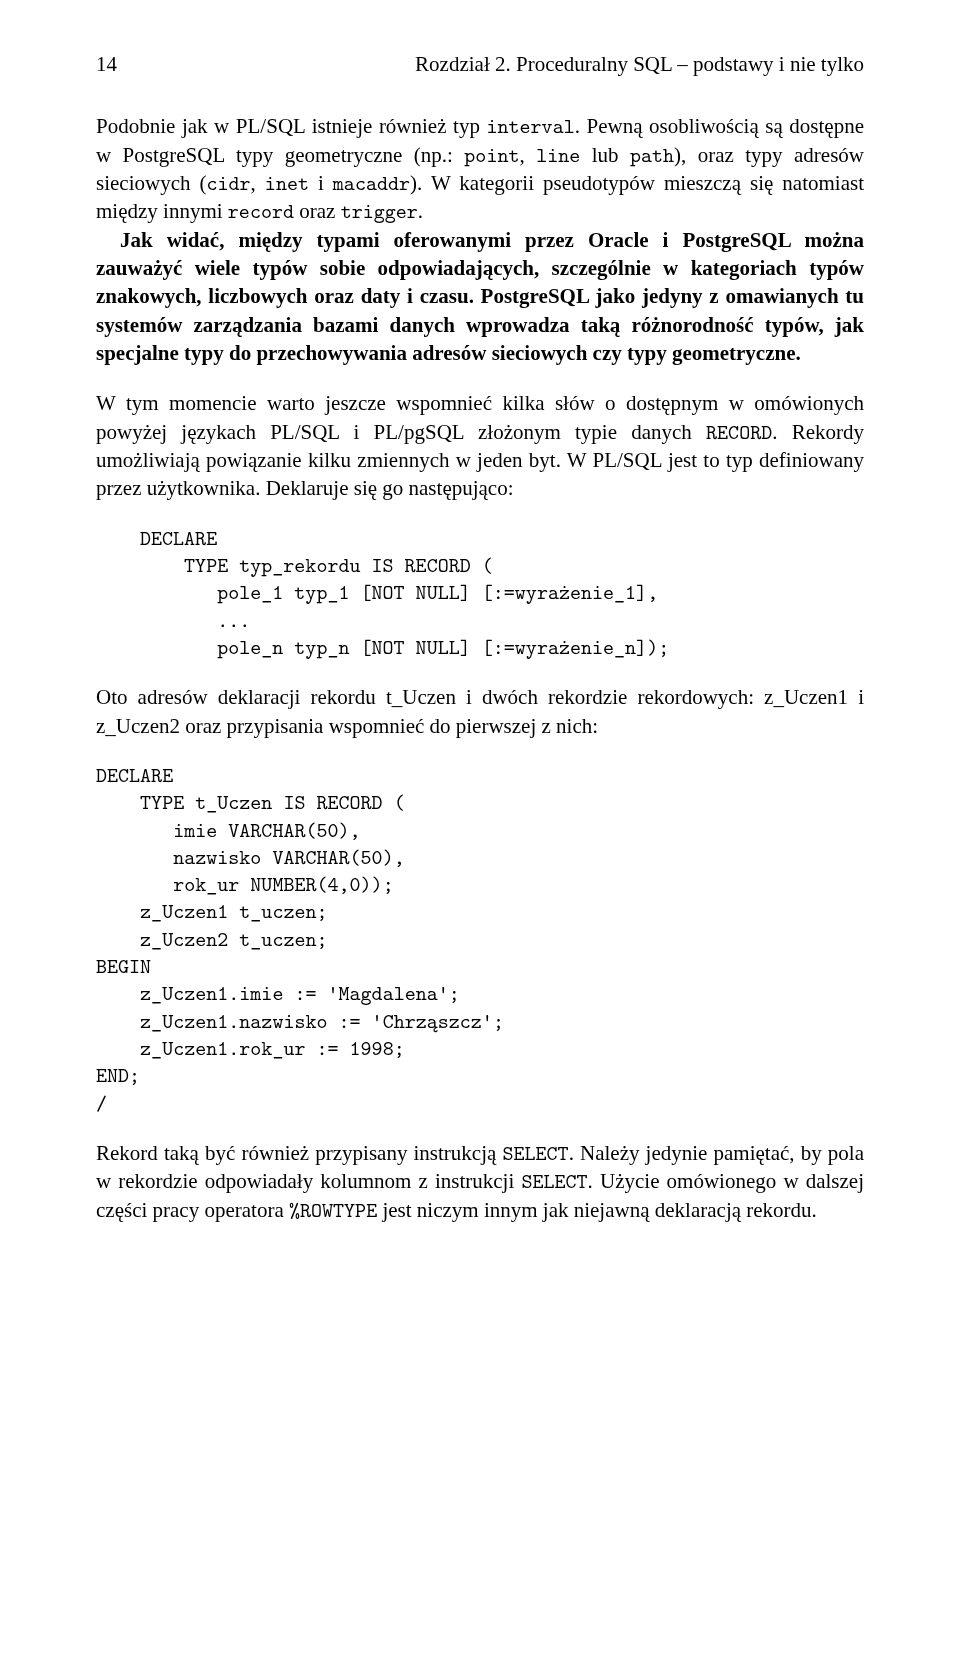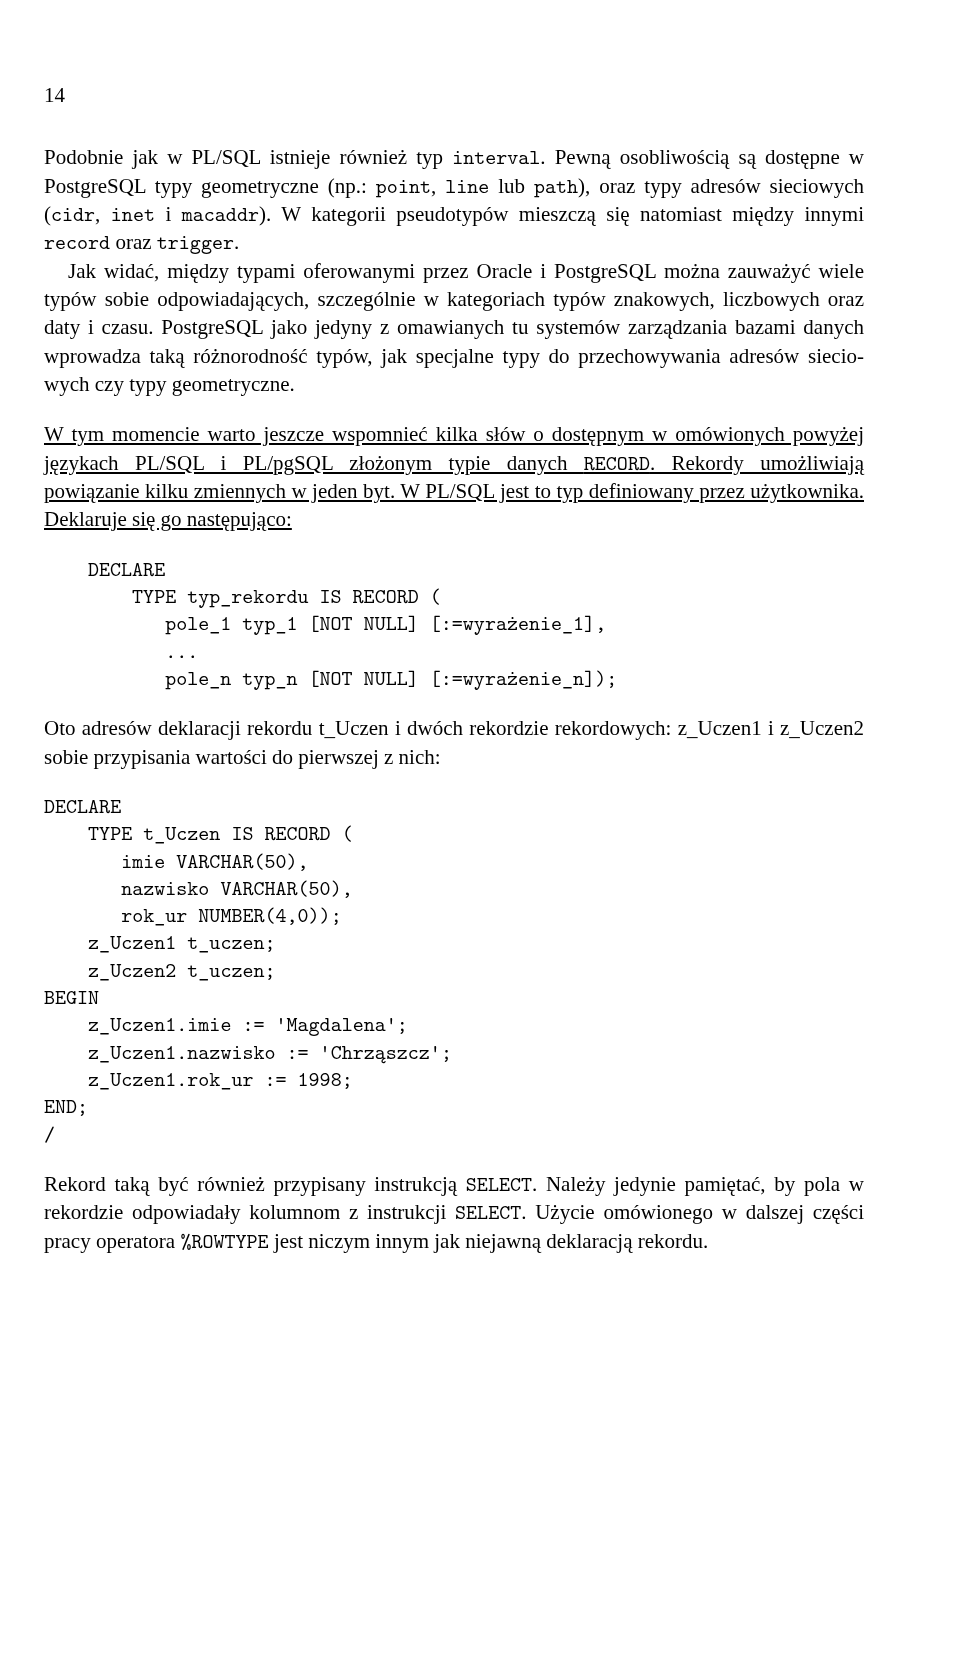--- a/index.html
+++ b/index.html
@@ -4,87 +4,87 @@
 <style>
   body {
     margin: 0;
     padding: 0;
     background: #fff;
     font-family: "Times New Roman", "Latin Modern Roman", Georgia, serif;
     color: #000;
     width: 960px;
   }
   .page {
-    padding: 50px 96px 60px 44px;
+    padding: 50px 96px 60px 96px;
     font-size: 21px;
     line-height: 1.35;
-    margin-top: 31px;
   }
   .header-line {
     display: flex;
     justify-content: space-between;
     font-size: 21px;
     margin-bottom: 34px;
   }
   .para {
     text-align: justify;
     margin: 0 0 0 0;
   }
   .para.gap {
     margin-top: 22px;
-    text-decoration: underline;
   }
   .indent-block {
     margin: 22px 0 22px 44px;
     font-family: "Latin Modern Mono", "Courier New", Courier, monospace;
     font-size: 21px;
     white-space: pre;
     line-height: 1.3;
   }
   .code-block {
     margin: 22px 0 22px 0;
     font-family: "Latin Modern Mono", "Courier New", Courier, monospace;
     font-size: 21px;
     white-space: pre;
     line-height: 1.3;
   }
   .tt {
     font-family: "Latin Modern Mono", "Courier New", Courier, monospace;
   }
   .first-indent {
     text-indent: 24px;
+    font-weight: bold;
   }
 </style>
 </head>
 <body>
 
 <div class="page">
 
   <div class="header-line">
     <span>14</span>
+    <span>Rozdział 2. Proceduralny SQL – podstawy i nie tylko</span>
   </div>
 
   <p class="para">
     <span>Podobnie jak w PL/SQL istnieje również typ </span><span class="tt">interval</span><span>. Pewną osobliwością są dostępne w PostgreSQL typy geometryczne (np.: </span><span class="tt">point</span><span>, </span><span class="tt">line</span><span> lub </span><span class="tt">path</span><span>), oraz typy adresów sieciowych (</span><span class="tt">cidr</span><span>, </span><span class="tt">inet</span><span> i </span><span class="tt">macaddr</span><span>). W kategorii pseudo­typów mieszczą się natomiast między innymi </span><span class="tt">record</span><span> oraz </span><span class="tt">trigger</span><span>.</span>
   </p>
 
   <p class="para first-indent">Jak widać, między typami oferowanymi przez Oracle i PostgreSQL moż­na zauważyć wiele typów sobie odpowiadających, szczególnie w kategoriach typów znakowych, liczbowych oraz daty i czasu. PostgreSQL jako jedyny z omawianych tu systemów zarządzania bazami danych wprowadza taką różnorodność typów, jak specjalne typy do przechowywania adresów siecio­wych czy typy geometryczne.</p>
 
   <p class="para gap">
     <span>W tym momencie warto jeszcze wspomnieć kilka słów o dostępnym w omó­wionych powyżej językach PL/SQL i PL/pgSQL złożonym typie danych </span><span class="tt">RECORD</span><span>. Rekordy umożliwiają powiązanie kilku zmiennych w jeden byt. W PL/SQL jest to typ definiowany przez użytkownika. Deklaruje się go następująco:</span>
   </p>
 
   <div class="indent-block">DECLARE
     TYPE typ_rekordu IS RECORD (
        pole_1 typ_1 [NOT NULL] [:=wyrażenie_1],
        ...
        pole_n typ_n [NOT NULL] [:=wyrażenie_n]);</div>
 
   <p class="para">
-    <span>Oto adresów deklaracji rekordu t</span><span>_</span><span>Uczen i dwóch rekordzie rekordowych: z</span><span>_</span><span>Uczen1 i z</span><span>_</span><span>Uczen2 sobie przypisania wartości do pierwszej z nich:</span>
+    <span>Oto adresów deklaracji rekordu t</span><span>_</span><span>Uczen i dwóch rekordzie rekordowych: z</span><span>_</span><span>Uczen1 i z</span><span>_</span><span>Uczen2 oraz przypisania wspomnieć do pierwszej z nich:</span>
   </p>
 
   <div class="code-block">DECLARE
     TYPE t_Uczen IS RECORD (
        imie VARCHAR(50),
        nazwisko VARCHAR(50),
        rok_ur NUMBER(4,0));
     z_Uczen1 t_uczen;
     z_Uczen2 t_uczen;
 BEGIN

